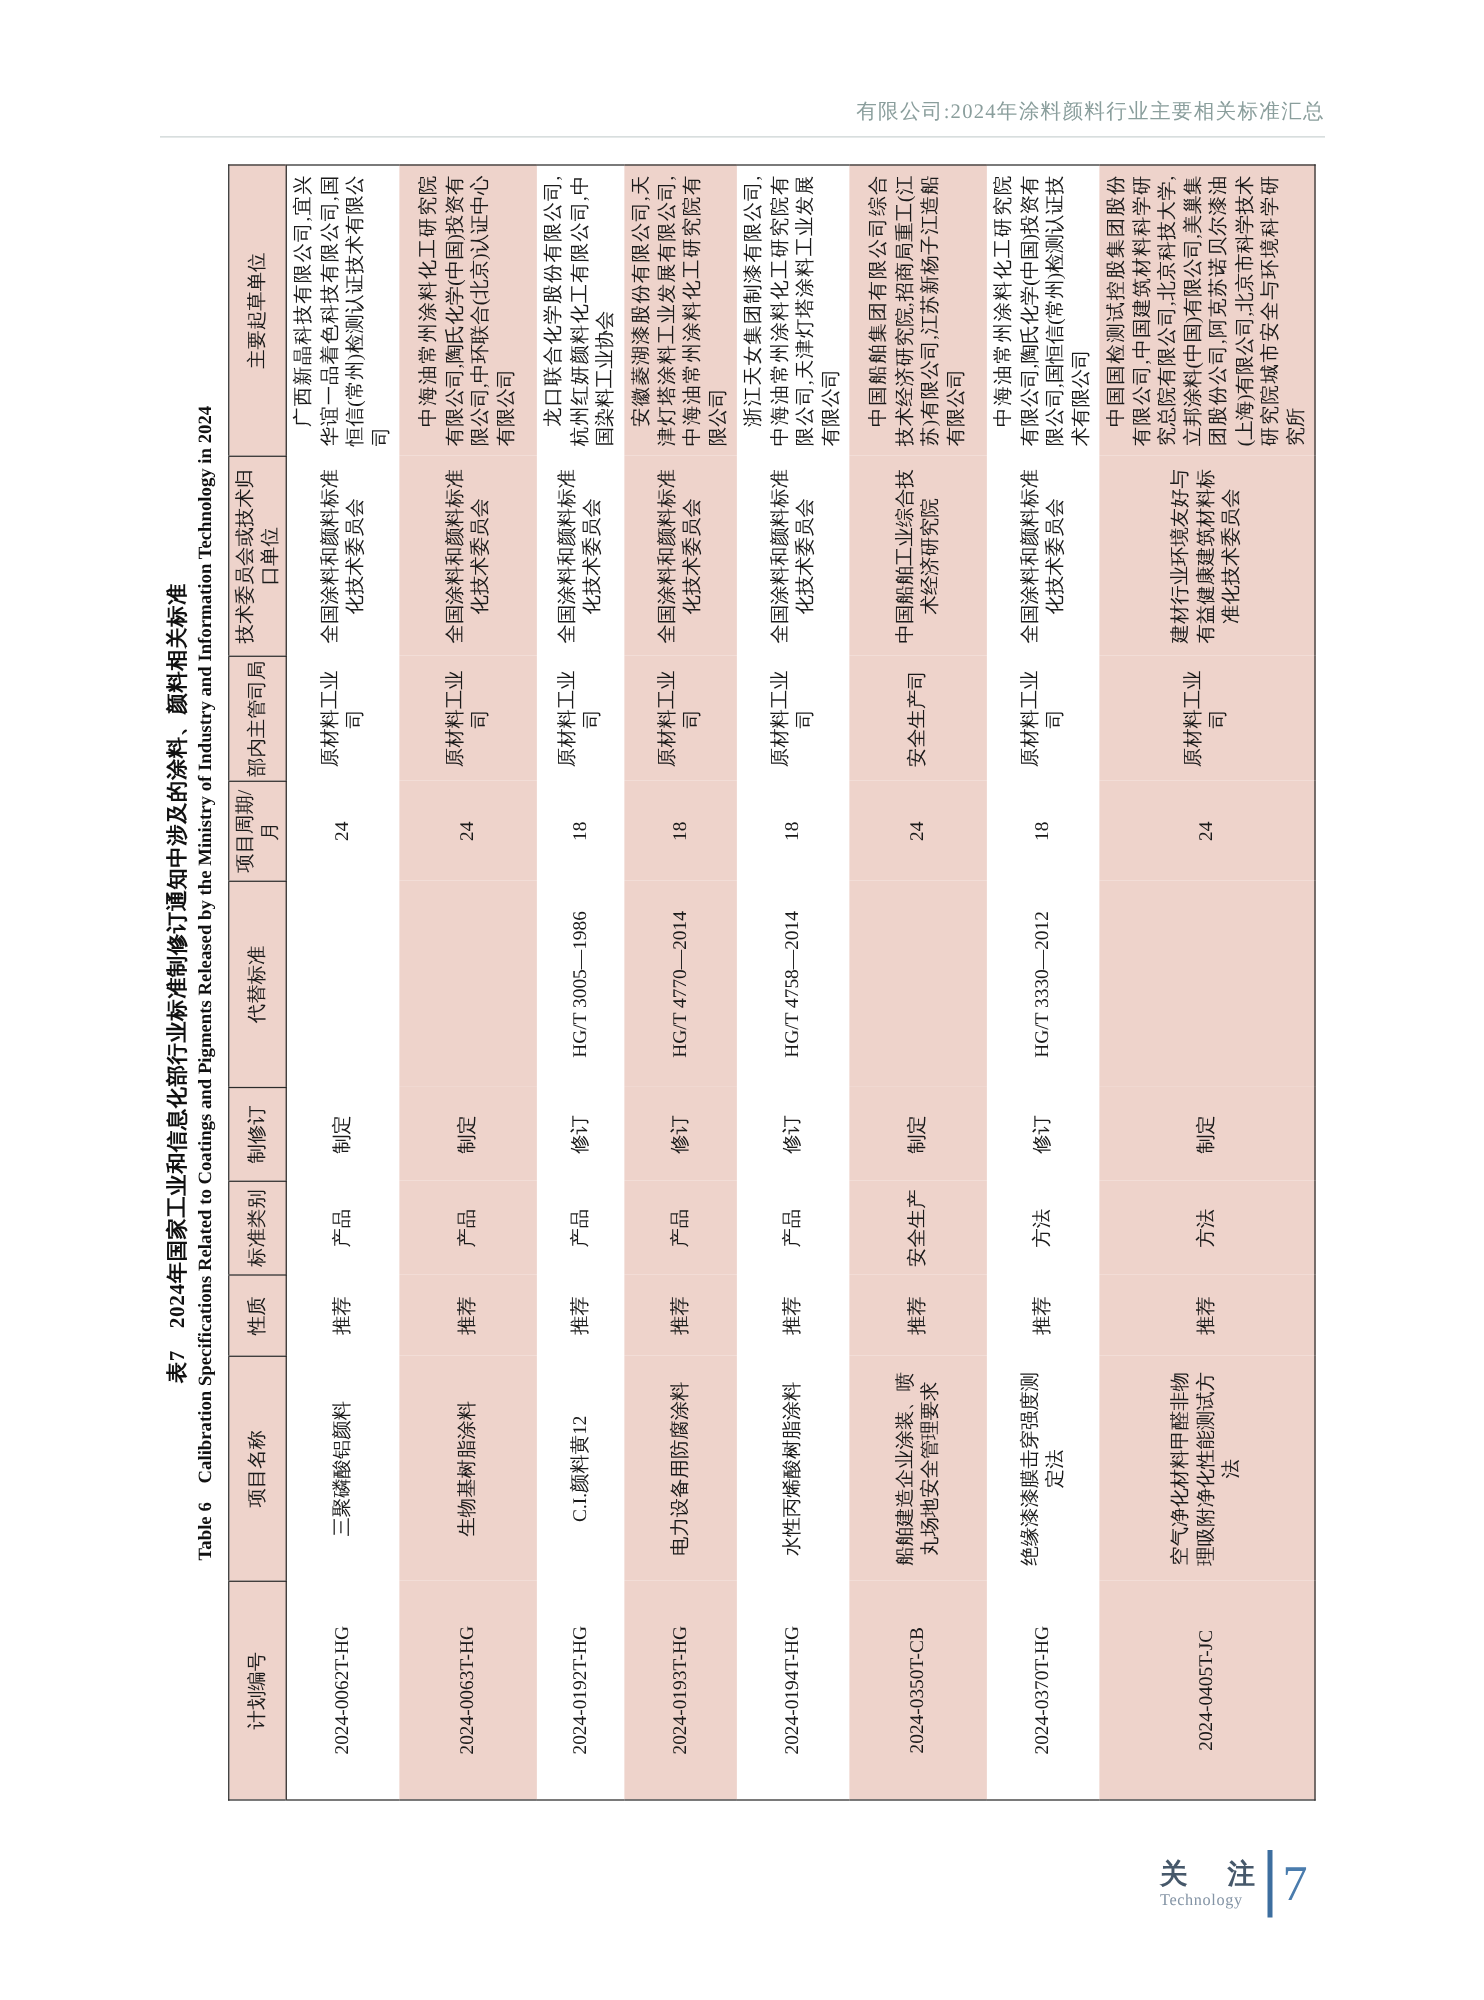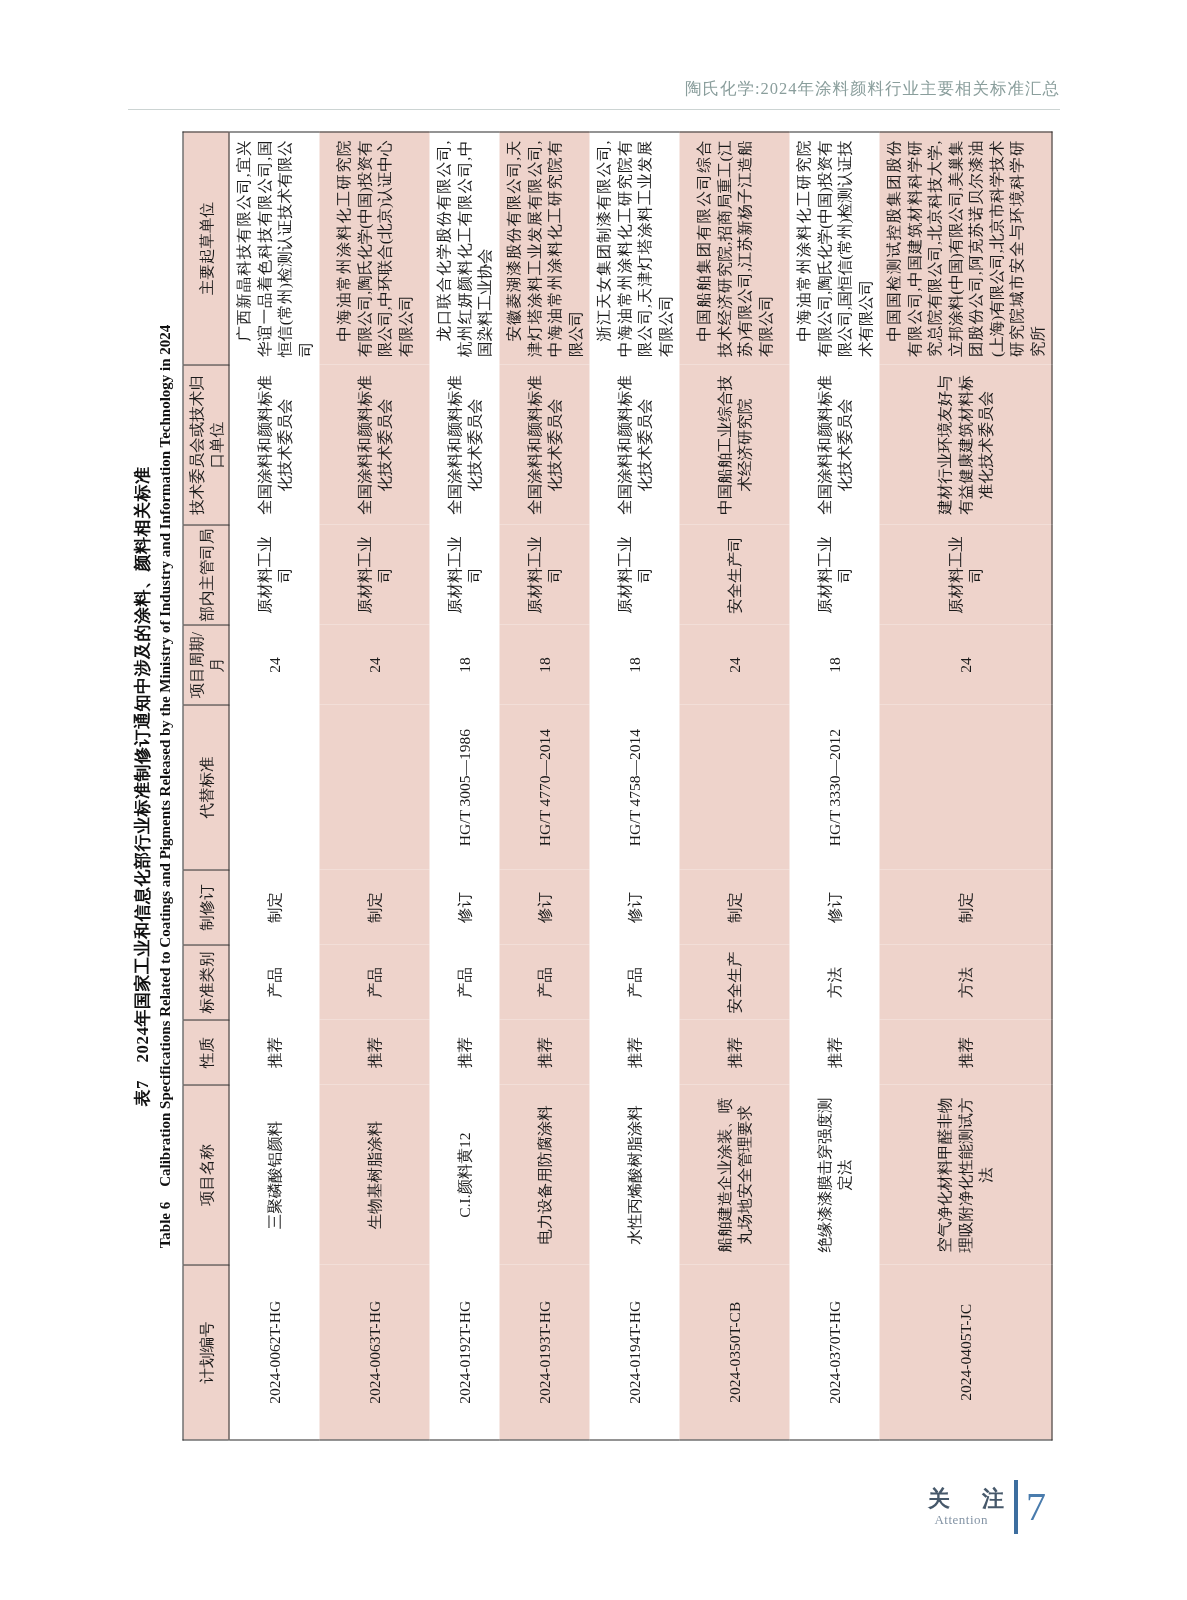--- a/index.html
+++ b/index.html
@@ -94,21 +94,21 @@
   }
   .footer-page {
     font-size:40px; color:var(--accent-blue-light, #4a7cad);
     padding-left:8px; line-height:54px;
   }
 </style>
 </head>
 <body>
 
 <div class="running-header">
-  <span>陶氏化学:2024年涂料颜料行业主要相关标准汇总</span>
+  <span>有限公司:2024年涂料颜料行业主要相关标准汇总</span>
 </div>
 
 <div class="rotator">
   <div class="tbl-title-zh">表7　2024年国家工业和信息化部行业标准制修订通知中涉及的涂料、颜料相关标准</div>
   <div class="tbl-title-en">Table 6　Calibration Specifications Related to Coatings and Pigments Released by the Ministry of Industry and Information Technology in 2024</div>
   <table class="std">
     <colgroup>
       <col style="width:175px">
         <col style="width:180px">
         <col style="width:65px">
@@ -231,17 +231,17 @@
           <td class="col-technical-committee">建材行业环境友好与有益健康建筑材料标准化技术委员会</td>
           <td class="col-drafting-units">中国国检测试控股集团股份有限公司,中国建筑材料科学研究总院有限公司,北京科技大学,立邦涂料(中国)有限公司,美巢集团股份公司,阿克苏诺贝尔漆油(上海)有限公司,北京市科学技术研究院城市安全与环境科学研究所</td>
         </tr>
       </tbody>
   </table>
 </div>
 
 <div class="footer">
   <div class="footer-left">
     <div class="footer-zh">关　注</div>
-    <div class="footer-en">Attention</div>
+    <div class="footer-en">Technology</div>
   </div>
   <div class="footer-bar"></div>
   <div class="footer-page">7</div>
 </div>
 
 </body></html>

